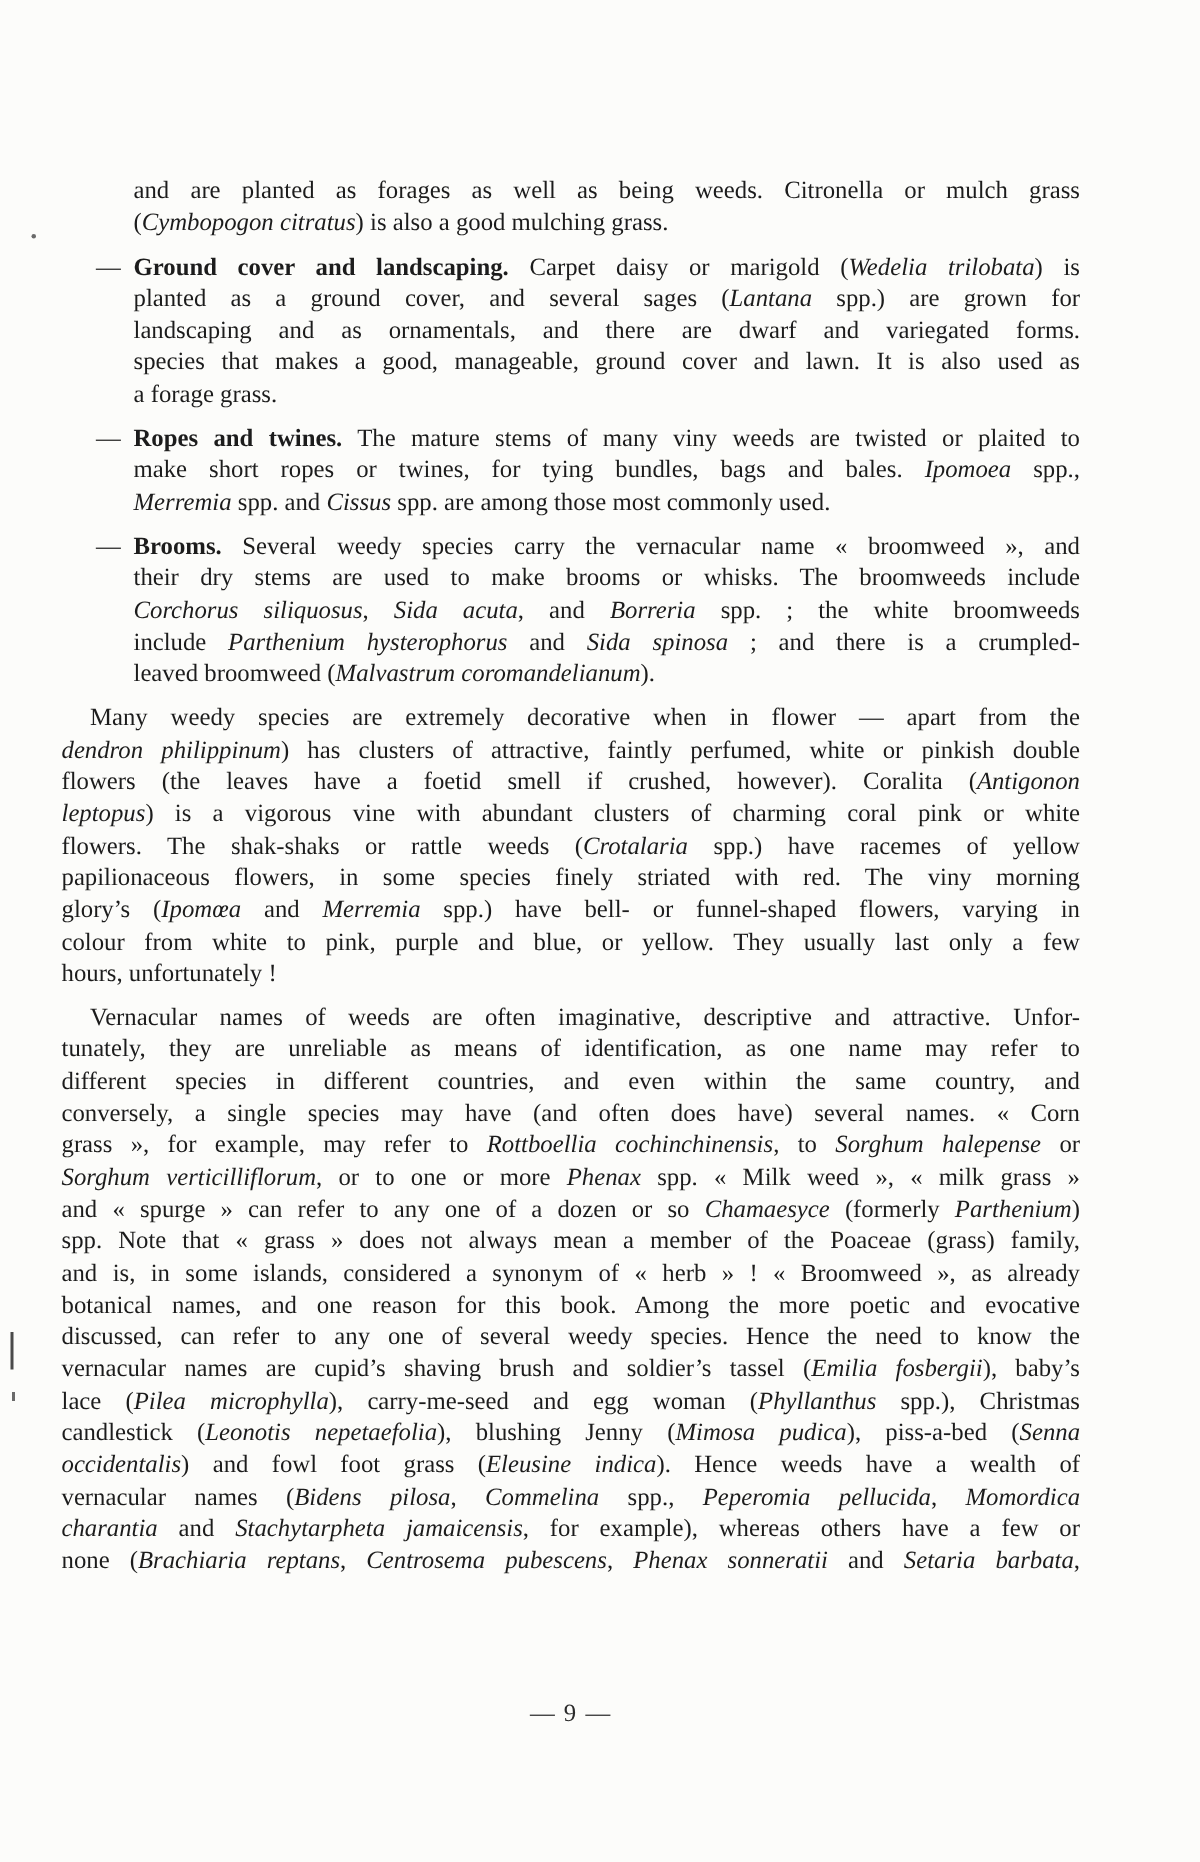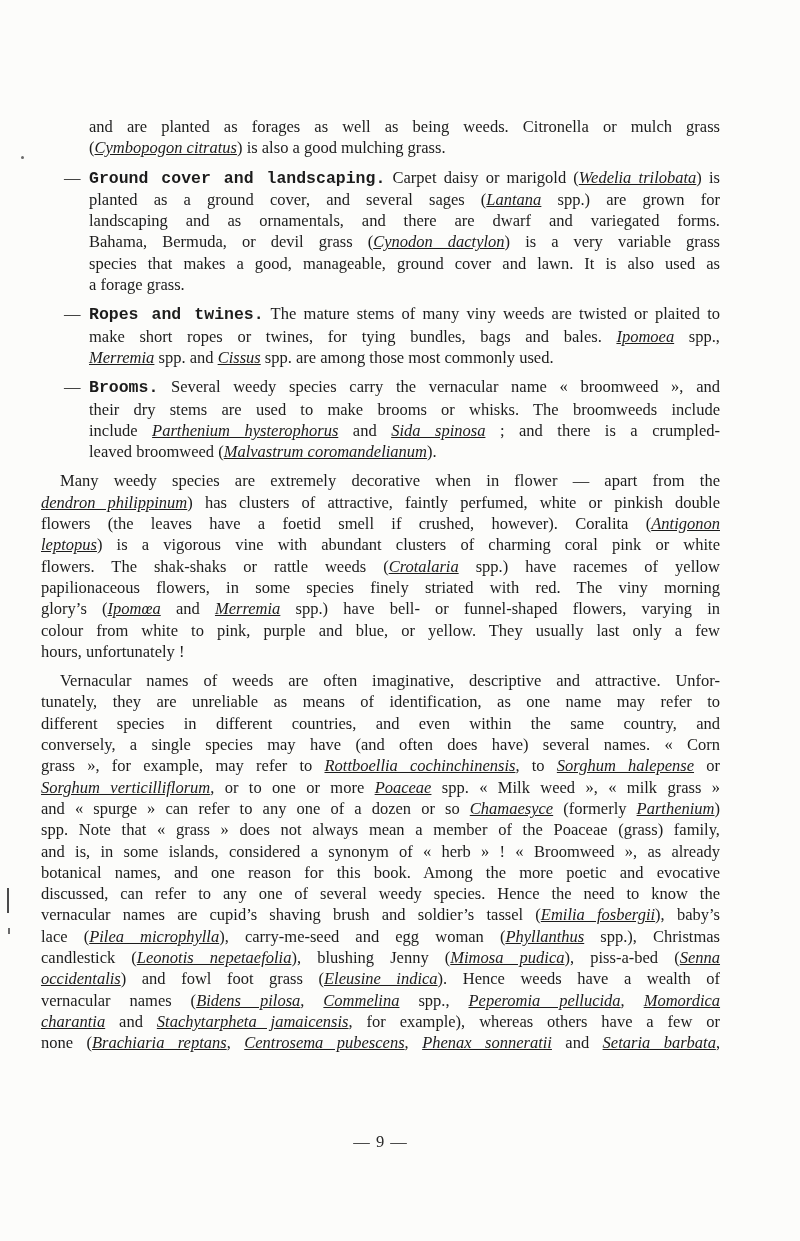--- a/index.html
+++ b/index.html
@@ -25,22 +25,22 @@
   .blk + .blk { margin-top: 8px; }
   .blk.hang { padding-left: 48px; }
   .line {
     position: relative;
     line-height: 21.3px;
     text-align: justify;
     text-align-last: justify;
   }
   .line.flush { text-align-last: left; }
   .line.indent { text-indent: 19px; font-family: Liberation Serif, serif; }
-  .i { font-style: italic; text-decoration: underline; }
-  .b { font-weight: bold; font-family: Liberation Mono, monospace; }
+  .i { font-style: italic; }
+  .b { font-weight: bold; }
   .dash { position: absolute; left: -25px; top: 0; }
   .page-footer {
     position: absolute;
     left: 41px; top: 1132px;
     width: 679px;
     text-align: center;
     font-size: 16.5px;
     color: #2a2a2a;
     letter-spacing: 1px;
   }
@@ -68,53 +68,53 @@
 
   <main class="text-column">
       <div class="blk hang">
         <div class="line"><span>and are planted as forages as well as being weeds. Citronella or mulch grass</span></div>
         <div class="line flush"><span>(</span><span class="i">Cymbopogon citratus</span><span>) is also a good mulching grass.</span></div>
       </div>
       <div class="blk hang">
         <div class="line"><span class="dash">—</span><span class="b">Ground cover and landscaping.</span><span> Carpet daisy or marigold (</span><span class="i">Wedelia trilobata</span><span>) is</span></div>
         <div class="line"><span>planted as a ground cover, and several sages (</span><span class="i">Lantana</span><span> spp.) are grown for</span></div>
         <div class="line"><span>landscaping and as ornamentals, and there are dwarf and variegated forms.</span></div>
-        <div class="line"><span>Bahama, Bermuda, or devil grass (</span><span class="i">Cynodon dactylon</span><span>) is a very variable grass</span></div>
         <div class="line"><span>species that makes a good, manageable, ground cover and lawn. It is also used as</span></div>
         <div class="line flush"><span>a forage grass.</span></div>
       </div>
       <div class="blk hang">
         <div class="line"><span class="dash">—</span><span class="b">Ropes and twines.</span><span> The mature stems of many viny weeds are twisted or plaited to</span></div>
         <div class="line"><span>make short ropes or twines, for tying bundles, bags and bales. </span><span class="i">Ipomoea</span><span> spp.,</span></div>
         <div class="line flush"><span class="i">Merremia</span><span> spp. and </span><span class="i">Cissus</span><span> spp. are among those most commonly used.</span></div>
       </div>
       <div class="blk hang">
         <div class="line"><span class="dash">—</span><span class="b">Brooms.</span><span> Several weedy species carry the vernacular name « broomweed », and</span></div>
         <div class="line"><span>their dry stems are used to make brooms or whisks. The broomweeds include</span></div>
+        <div class="line"><span class="i">Corchorus siliquosus</span><span>, </span><span class="i">Sida acuta</span><span>, and </span><span class="i">Borreria</span><span> spp. ; the white broomweeds</span></div>
         <div class="line"><span>include </span><span class="i">Parthenium hysterophorus</span><span> and </span><span class="i">Sida spinosa</span><span> ; and there is a crumpled-</span></div>
         <div class="line flush"><span>leaved broomweed (</span><span class="i">Malvastrum coromandelianum</span><span>).</span></div>
       </div>
       <div class="blk para">
         <div class="line indent"><span>Many weedy species are extremely decorative when in flower — apart from the</span></div>
         <div class="line"><span class="i">dendron philippinum</span><span>) has clusters of attractive, faintly perfumed, white or pinkish double</span></div>
         <div class="line"><span>flowers (the leaves have a foetid smell if crushed, however). Coralita (</span><span class="i">Antigonon</span></div>
         <div class="line"><span class="i">leptopus</span><span>) is a vigorous vine with abundant clusters of charming coral pink or white</span></div>
         <div class="line"><span>flowers. The shak-shaks or rattle weeds (</span><span class="i">Crotalaria</span><span> spp.) have racemes of yellow</span></div>
         <div class="line"><span>papilionaceous flowers, in some species finely striated with red. The viny morning</span></div>
         <div class="line"><span>glory’s (</span><span class="i">Ipomœa</span><span> and </span><span class="i">Merremia</span><span> spp.) have bell- or funnel-shaped flowers, varying in</span></div>
         <div class="line"><span>colour from white to pink, purple and blue, or yellow. They usually last only a few</span></div>
         <div class="line flush"><span>hours, unfortunately !</span></div>
       </div>
       <div class="blk para">
         <div class="line indent"><span>Vernacular names of weeds are often imaginative, descriptive and attractive. Unfor-</span></div>
         <div class="line"><span>tunately, they are unreliable as means of identification, as one name may refer to</span></div>
         <div class="line"><span>different species in different countries, and even within the same country, and</span></div>
         <div class="line"><span>conversely, a single species may have (and often does have) several names. « Corn</span></div>
         <div class="line"><span>grass », for example, may refer to </span><span class="i">Rottboellia cochinchinensis</span><span>, to </span><span class="i">Sorghum halepense</span><span> or</span></div>
-        <div class="line"><span class="i">Sorghum verticilliflorum</span><span>, or to one or more </span><span class="i">Poaceae</span><span> spp. « Milk weed », « milk grass »</span></div>
+        <div class="line"><span class="i">Sorghum verticilliflorum</span><span>, or to one or more </span><span class="i">Phenax</span><span> spp. « Milk weed », « milk grass »</span></div>
         <div class="line"><span>and « spurge » can refer to any one of a dozen or so </span><span class="i">Chamaesyce</span><span> (formerly </span><span class="i">Parthenium</span><span>)</span></div>
         <div class="line"><span>spp. Note that « grass » does not always mean a member of the Poaceae (grass) family,</span></div>
         <div class="line"><span>and is, in some islands, considered a synonym of « herb » ! « Broomweed », as already</span></div>
         <div class="line"><span>botanical names, and one reason for this book. Among the more poetic and evocative</span></div>
         <div class="line"><span>discussed, can refer to any one of several weedy species. Hence the need to know the</span></div>
         <div class="line"><span>vernacular names are cupid’s shaving brush and soldier’s tassel (</span><span class="i">Emilia fosbergii</span><span>), baby’s</span></div>
         <div class="line"><span>lace (</span><span class="i">Pilea microphylla</span><span>), carry-me-seed and egg woman (</span><span class="i">Phyllanthus</span><span> spp.), Christmas</span></div>
         <div class="line"><span>candlestick (</span><span class="i">Leonotis nepetaefolia</span><span>), blushing Jenny (</span><span class="i">Mimosa pudica</span><span>), piss-a-bed (</span><span class="i">Senna</span></div>
         <div class="line"><span class="i">occidentalis</span><span>) and fowl foot grass (</span><span class="i">Eleusine indica</span><span>). Hence weeds have a wealth of</span></div>
         <div class="line"><span>vernacular names (</span><span class="i">Bidens pilosa</span><span>, </span><span class="i">Commelina</span><span> spp., </span><span class="i">Peperomia pellucida</span><span>, </span><span class="i">Momordica</span></div>

